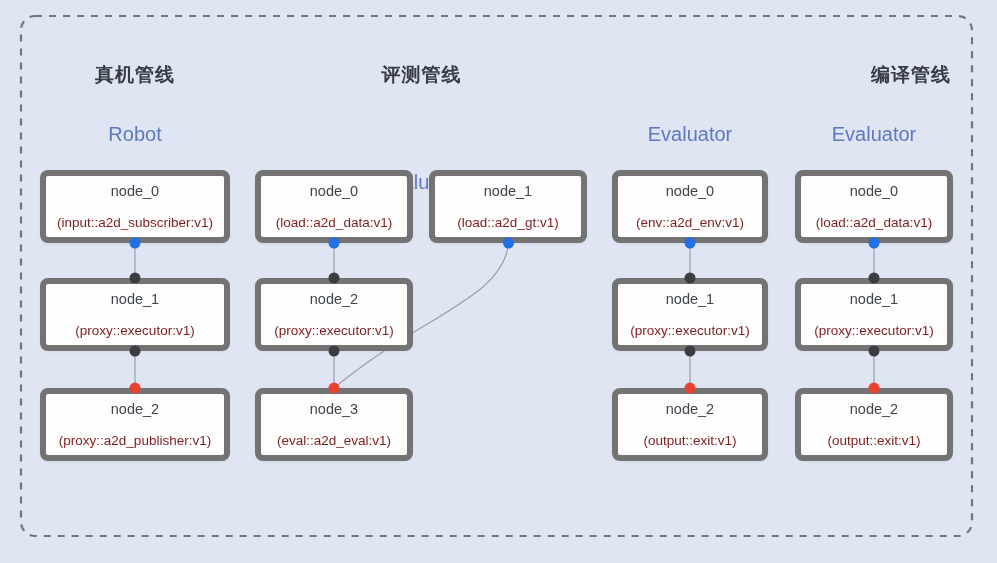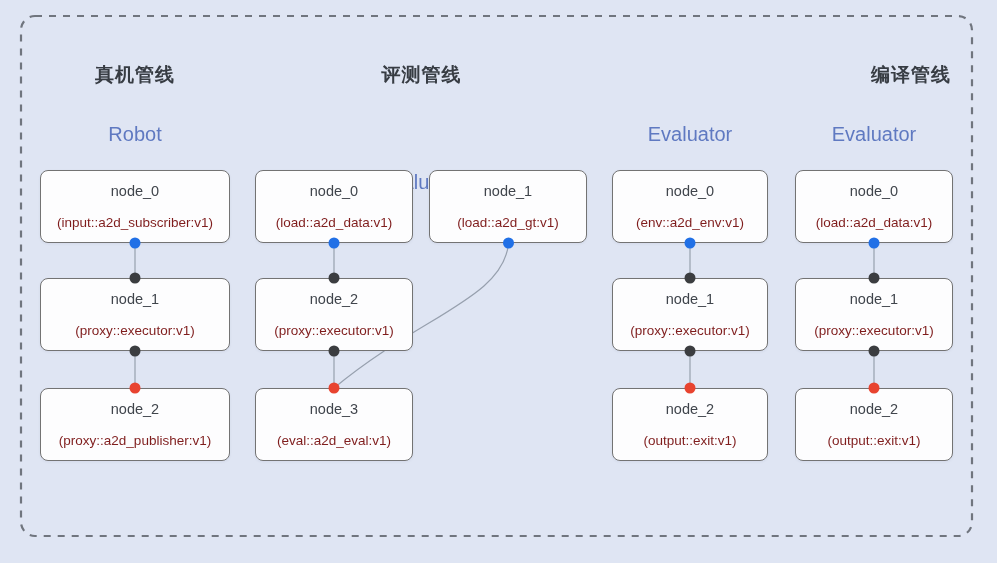--- a/index.html
+++ b/index.html
@@ -25,21 +25,21 @@
   .header-en{
     position:absolute;z-index:2;
     text-align:center;
     font-size:20px;font-weight:400;
     color:#5f79c1;
   }
   .node{
     position:absolute;z-index:2;
     height:73px;
     background:#fdfdfe;
-    border:1px solid #737373;
+    border:6px solid #737373;
     border-radius:8px;
     box-shadow:0 1px 3px rgba(35,48,80,0.06);
     box-sizing:border-box;
     display:flex;flex-direction:column;
     align-items:center;justify-content:center;
     gap:13px;
   }
   .node-title{
     font-size:14.5px;color:#40454c;line-height:19px;
   }

